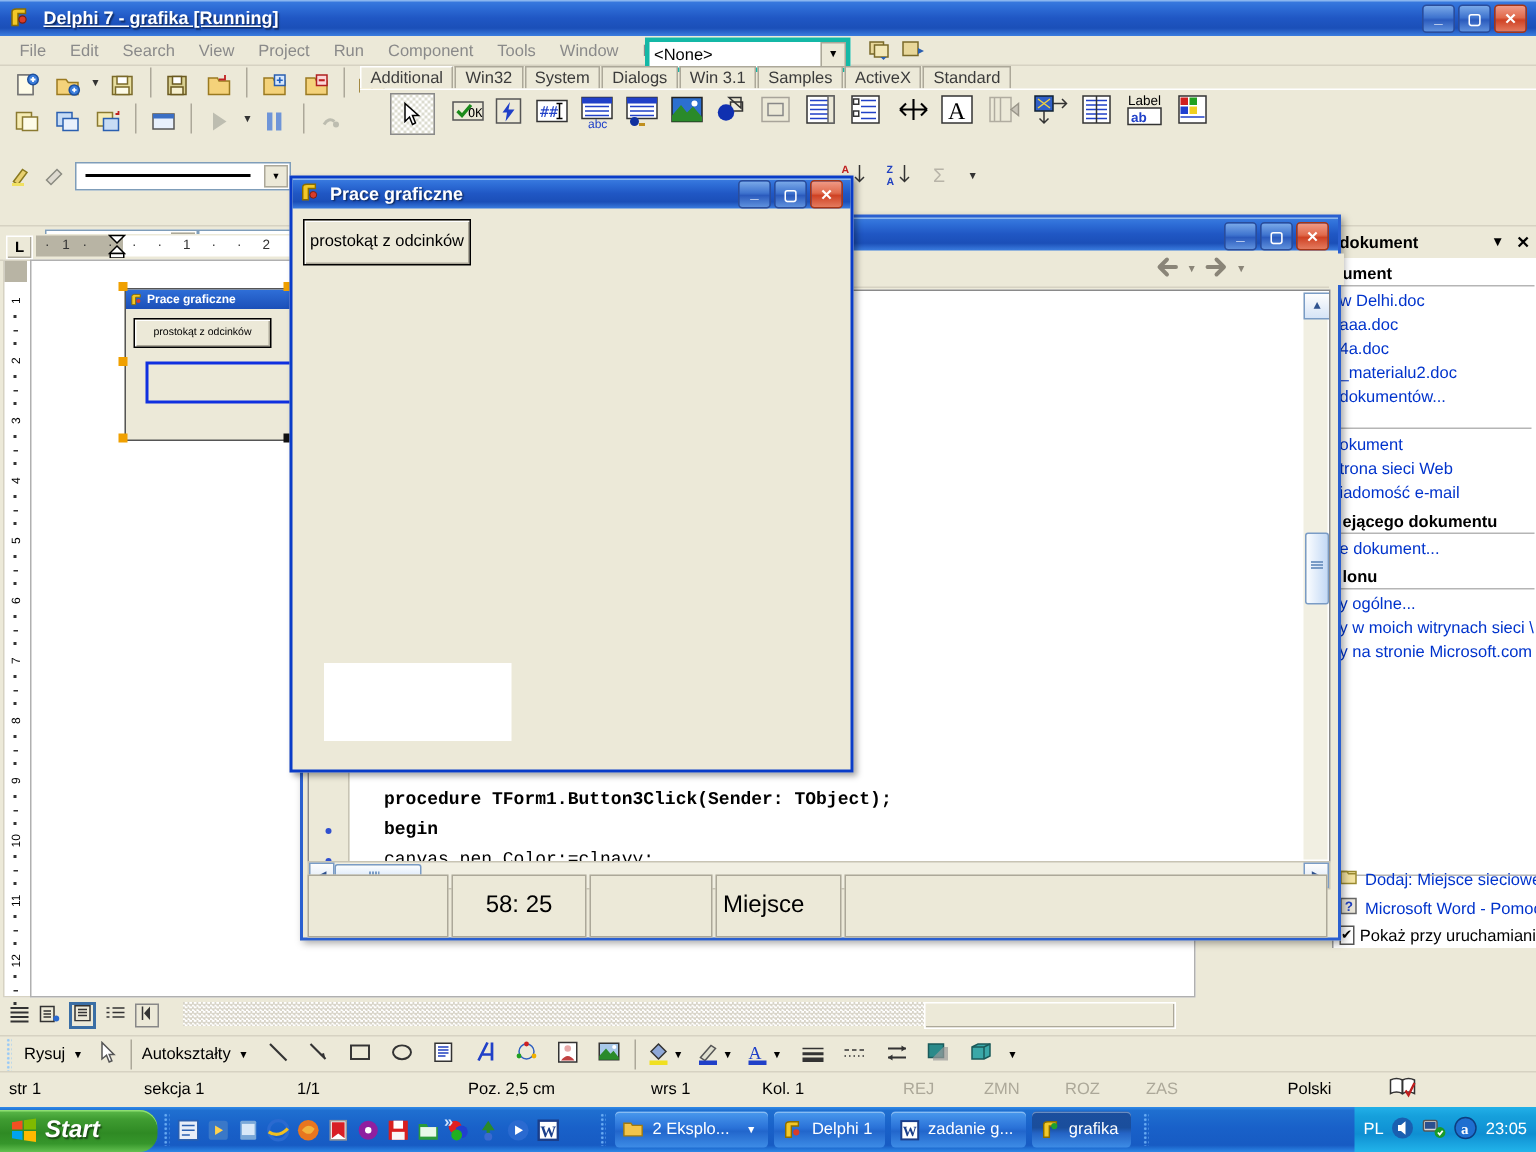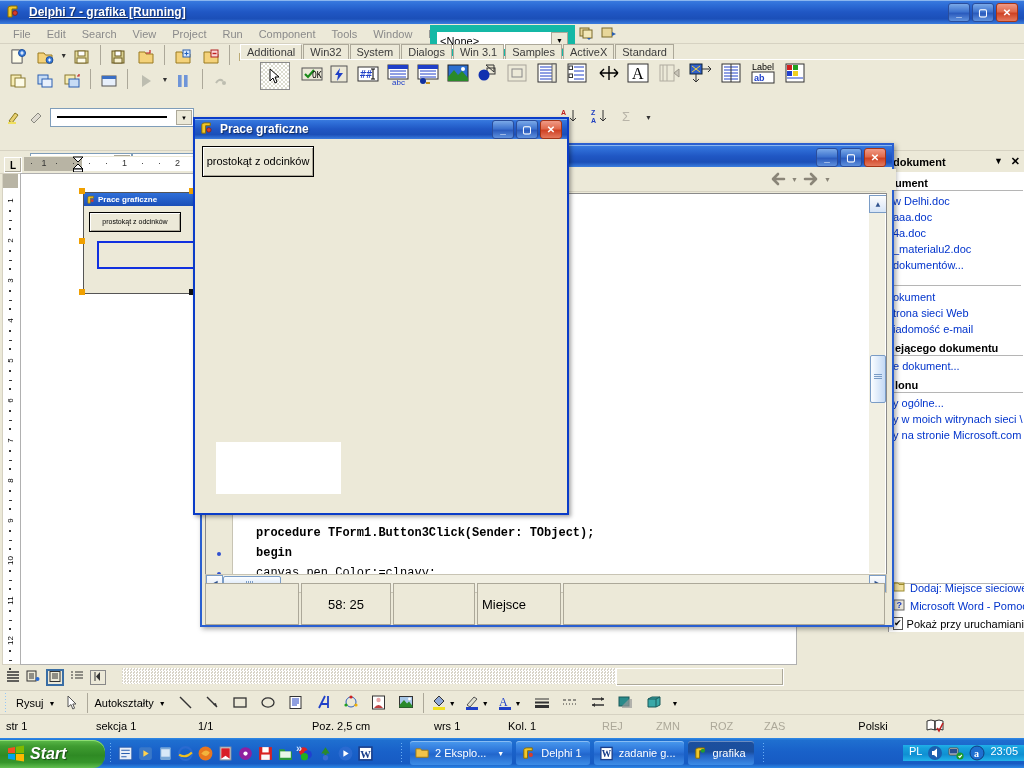--- a/index.html
+++ b/index.html
@@ -29,21 +29,21 @@
     cursor:default;
   }
   .xp-btn.close{background:linear-gradient(to bottom,#f09a86,#e06a4c 45%,#cf4224 55%,#e47a5e);border-color:#a53516;}
 
   
   #delphi{left:0;top:0;width:1024px;height:110px;background:#ece9d8;}
   #delphi .tbar{height:24px;padding:0 3px;}
   #delphi .menubar{height:19px;display:flex;align-items:center;padding-left:5px;border-bottom:1px solid #d6d2c2;}
   .menu-item{padding:2px 8px;color:#8a8a8a;font-size:11px;}
   .combo{
-    height:17px;border:7px solid #14b8a6;background:#fff;display:flex;align-items:center;
+    height:17px;border:3px solid #14b8a6;background:#fff;display:flex;align-items:center;
     padding-left:3px;font-size:11px;color:#000;
   }
   .combo .arrow{margin-left:auto;width:15px;height:15px;background:#ece9d8;border:1px solid #aca899;
     display:flex;align-items:center;justify-content:center;font-size:7px;}
   .palette-tabs{display:flex;height:16px;align-items:flex-end;font-size:11px;}
   .ptab{padding:1px 6px 1px 6px;border:1px solid #aca899;border-bottom:none;background:#ece9d8;color:#3b3b3b;margin-right:1px;}
   .ptab.active{background:#ece9d8;font-weight:normal;border-color:#fff #aca899 #ece9d8 #fff;}
   .icobox{width:24px;height:23px;display:inline-flex;align-items:center;justify-content:center;vertical-align:top;}
   .sep{width:1px;height:20px;background:#aca899;margin:0 3px;display:inline-block;vertical-align:middle;}
 
@@ -70,21 +70,21 @@
   #codewin .bar{height:22px;padding-left:4px;}
   #codearea{position:absolute;left:3px;top:48px;width:680px;height:380px;background:#fff;border:1px solid #8a8a8a;
     font-family:"Liberation Mono",monospace;font-size:12px;overflow:hidden;}
   .gutter{position:absolute;left:0;top:0;width:26px;height:100%;background:#ece9d8;border-right:1px solid #c8c4b4;}
   .codeline{position:absolute;left:34px;white-space:pre;color:#000;margin-left:16px;}
   .dot{position:absolute;left:11px;width:4px;height:4px;background:#3050d0;border-radius:50%;}
   .vscroll{position:absolute;right:1px;top:1px;width:16px;bottom:1px;background:#f1efe2;}
   .sbtn{width:16px;height:16px;background:linear-gradient(to bottom,#fdfdfd,#d6e4f7);border:1px solid #7a9cc6;
         display:flex;align-items:center;justify-content:center;font-size:8px;color:#30538f;}
   .sthumb{position:absolute;width:14px;background:linear-gradient(to right,#fbfdff,#c3d9f5);border:1px solid #7a9cc6;border-radius:2px;}
-  .statuspanel{border:1px solid #aca899;height:16px;display:flex;align-items:center;padding:12px 4px;font-size:13px;background:#ece9d8;}
+  .statuspanel{border:1px solid #aca899;height:16px;display:flex;align-items:center;padding:12px 4px;font-size:16px;background:#ece9d8;}
 
   
   #taskpane{left:888px;top:152px;width:136px;height:480px;background:#fff;border-left:1px solid #9a9a9a;}
   .tp-head{height:20px;background:#ece9d8;display:flex;align-items:center;font-weight:bold;font-size:11px;padding-left:4px;}
   .tp-sec{font-weight:bold;font-size:11px;color:#000;padding:2px 4px 1px 4px;border-bottom:1px solid #b5b5b5;margin:3px 2px 2px 2px;}
   .tp-link{color:#0033cc;font-size:11px;padding:2px 4px;white-space:nowrap;overflow:hidden;}
   .tp-item{display:flex;align-items:center;gap:4px;font-size:11px;padding:2px 4px;white-space:nowrap;}
 
   
   #drawbar{left:0;top:690px;width:1024px;height:24px;background:#ece9d8;display:flex;align-items:center;
@@ -105,21 +105,21 @@
      text-shadow:1px 1px 1px rgba(0,0,0,.5);box-shadow:inset 0 1px 0 #8ede72;}
   .qlaunch{display:flex;align-items:center;gap:3px;padding:0 4px;height:26px;}
   .grip{width:4px;height:22px;background-image:radial-gradient(#7fc0ff 0.8px,transparent 0.9px);background-size:3px 3px;opacity:.8;}
   .tbtask{
     height:24px;margin:0 2px;padding:0 8px 0 5px;border-radius:3px;display:flex;align-items:center;gap:5px;
     color:#fff;font-size:11px;white-space:nowrap;
     background:linear-gradient(to bottom,#4a9aee,#2a72d8 45%,#2266cc 55%,#3d8ce6);
     box-shadow:inset 0 1px 0 rgba(255,255,255,.35);
   }
   .tbtask.active{background:linear-gradient(to bottom,#1c4f9e,#1a4e9c 45%,#2463c4 60%,#3d8ce6);}
-  #tray{margin-left:auto;height:16px;display:flex;gap:5px;padding:0 6px;
+  #tray{margin-left:auto;height:30px;display:flex;align-items:center;gap:5px;padding:0 6px;
      background:linear-gradient(to bottom,#22b0e8 0%,#16a0dc 20%,#0f8fd2 60%,#22b4ea 100%);}
   #clock{color:#fff;font-size:11px;}
 
   .tiny{font-size:9px;}
 </style>
 </head>
 <body>
 
 <div id="root">
 

